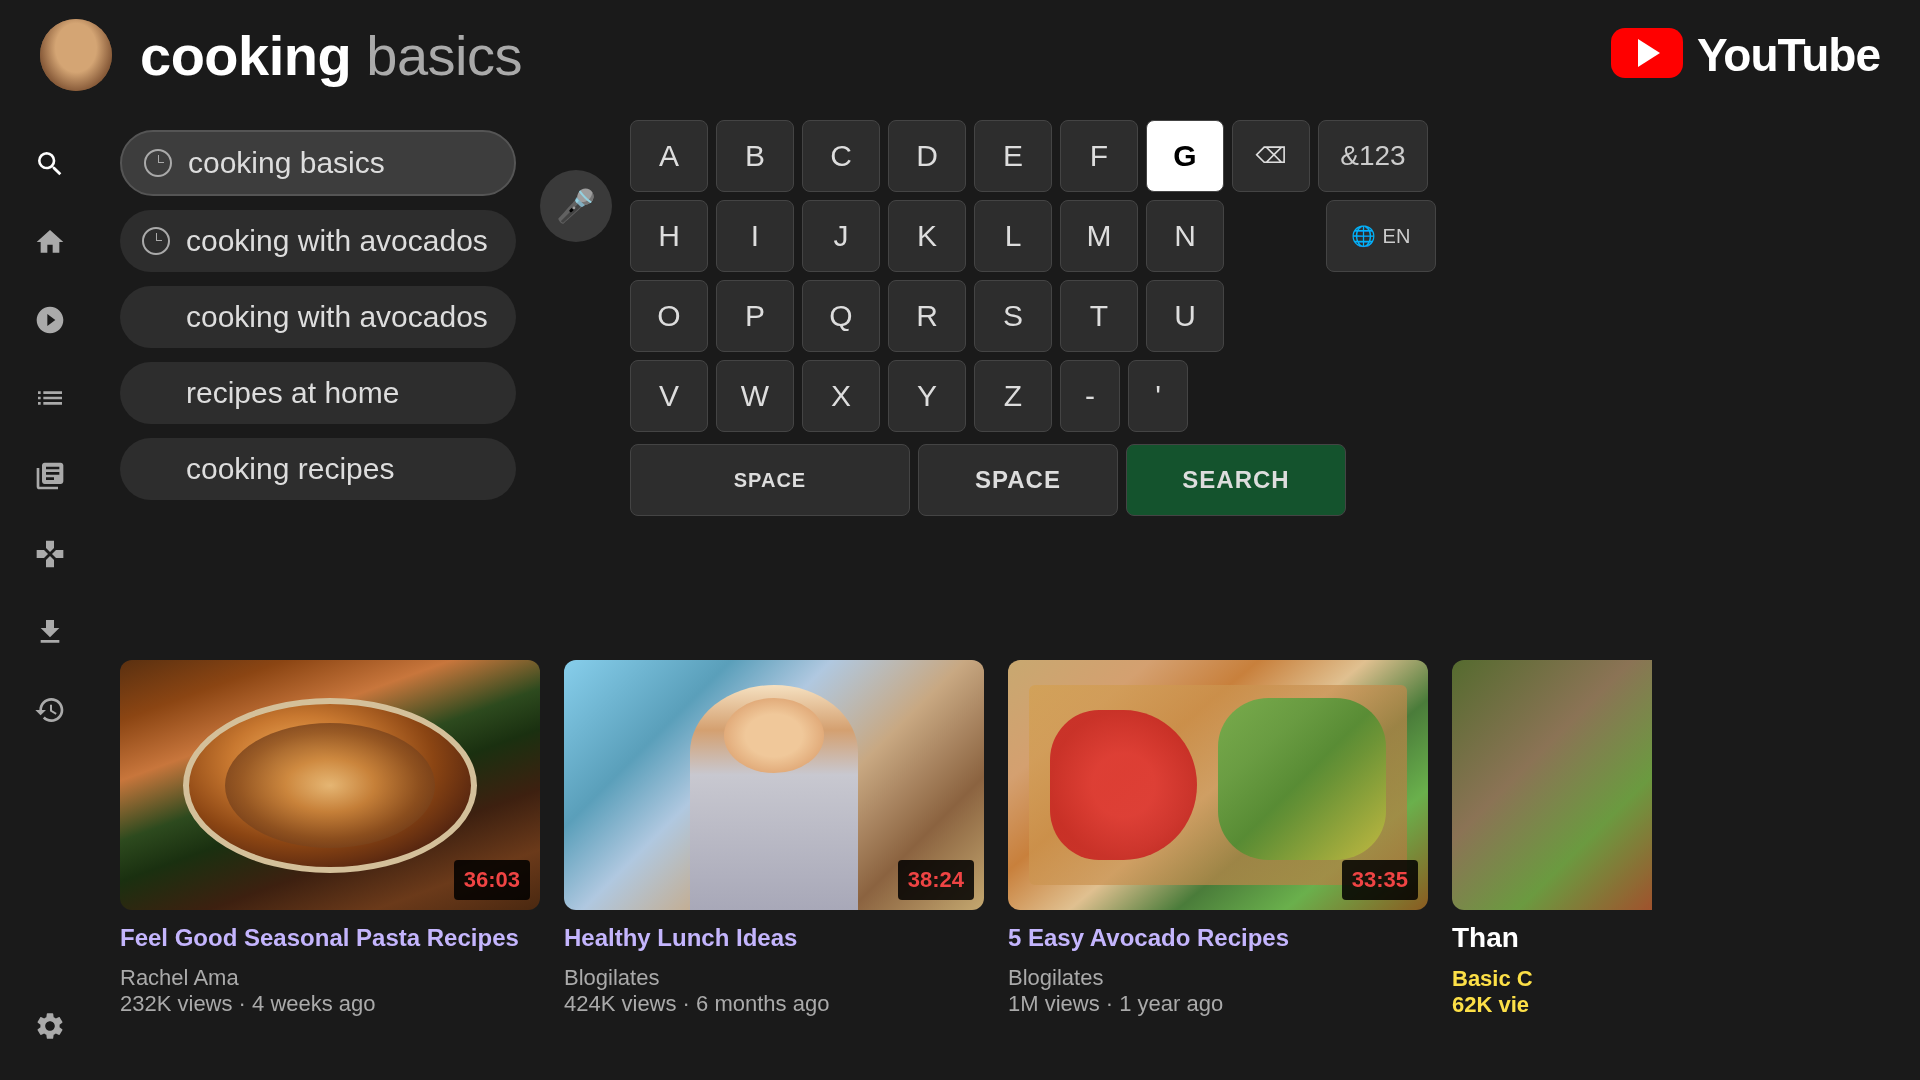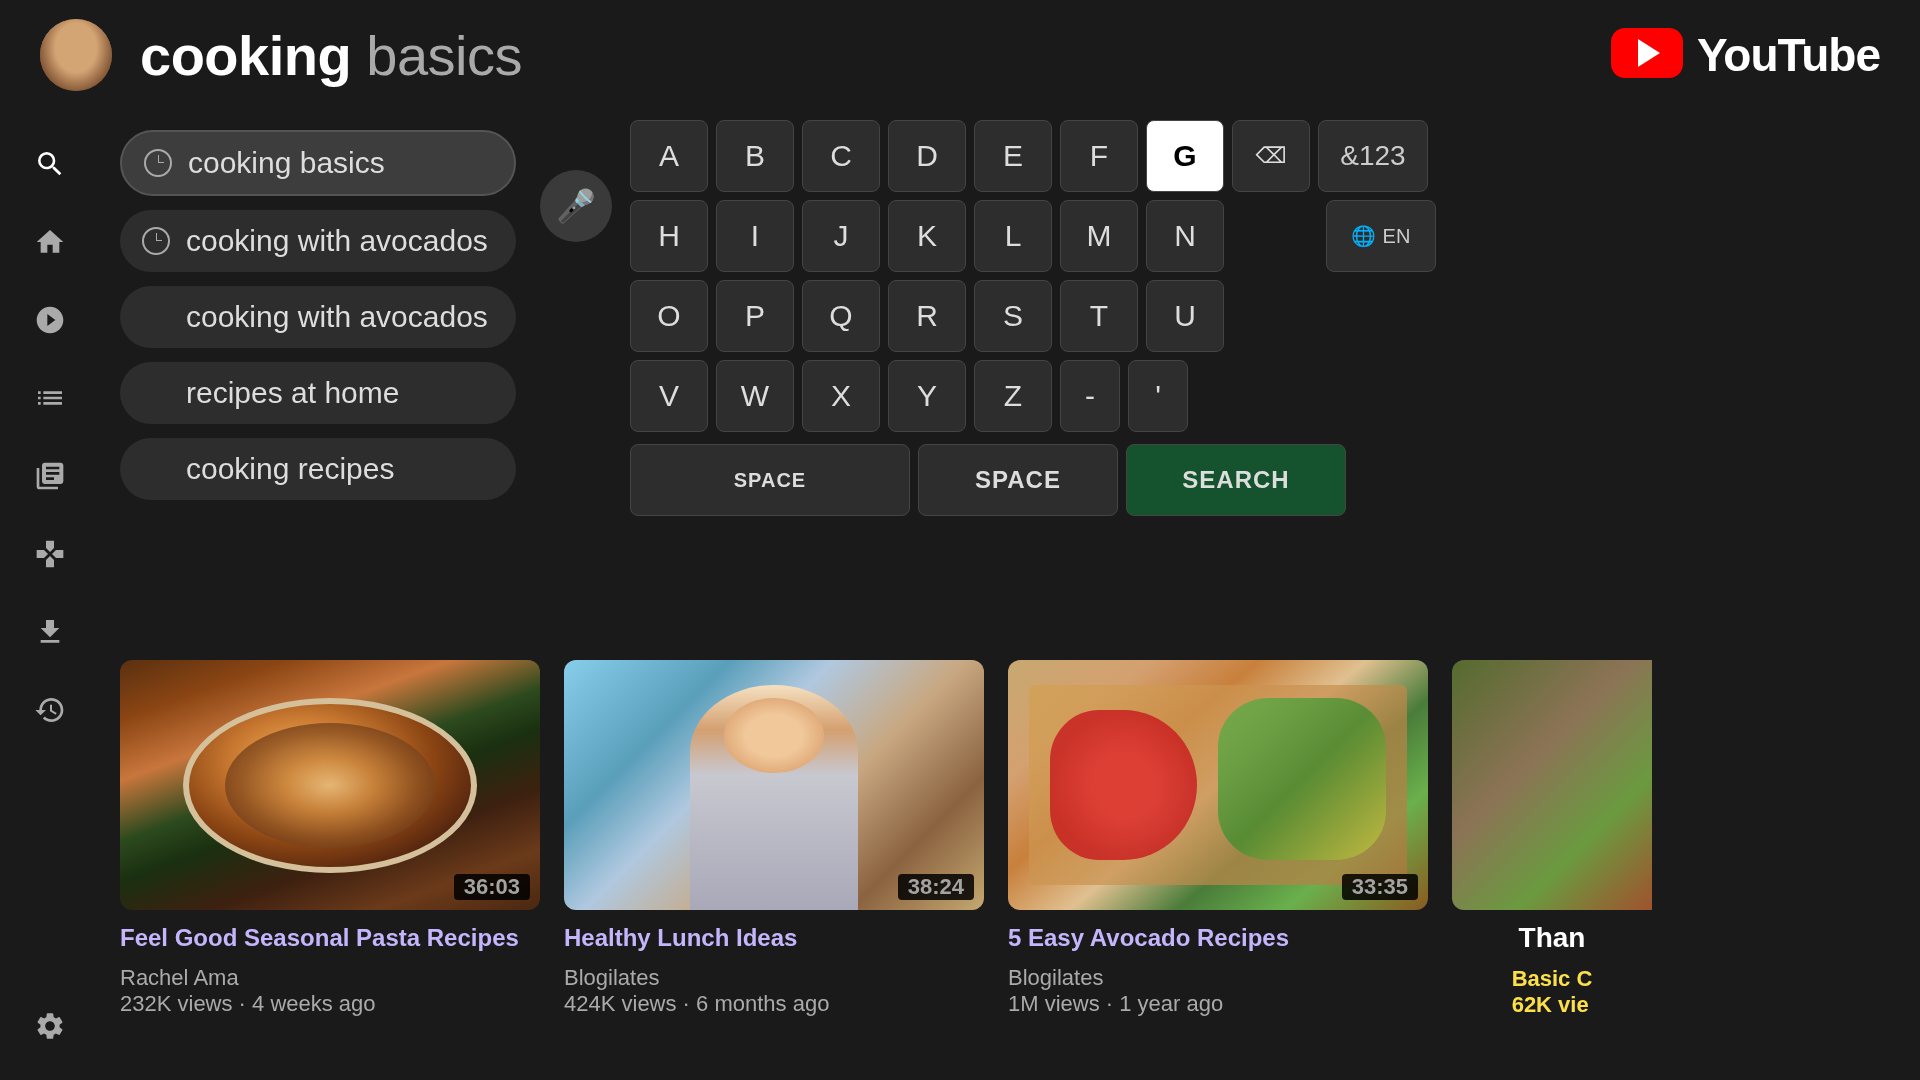--- a/index.html
+++ b/index.html
@@ -295,24 +295,24 @@
       height: 250px;
       border-radius: 12px;
       position: relative;
       overflow: hidden;
     }
     .duration-badge {
       position: absolute;
       bottom: 10px;
       right: 10px;
       background: rgba(0,0,0,0.85);
-      color: #a3a3a3;
+      color: #ef4444;
       font-size: 22px;
       font-weight: 600;
-      padding: 0 10px;
+      padding: 7px 10px;
       border-radius: 4px;
     }
     .video-title {
       font-size: 24px;
       font-weight: 700;
       color: #c4b5fd;
       line-height: 1.3;
     }
     .video-meta {
       font-size: 22px;
@@ -320,21 +320,20 @@
     }
 
     
     .video-card-partial {
       flex-shrink: 0;
       width: 200px;
       display: flex;
       flex-direction: column;
       gap: 12px;
       overflow: hidden;
-      align-items: center;
     }
     .video-thumb-partial {
       width: 100%;
       height: 250px;
       border-radius: 12px 0 0 12px;
       overflow: hidden;
       background: linear-gradient(135deg, #556b2f 0%, #8b7355 50%, #a0522d 100%);
     }
     .partial-title {
       font-size: 28px;

